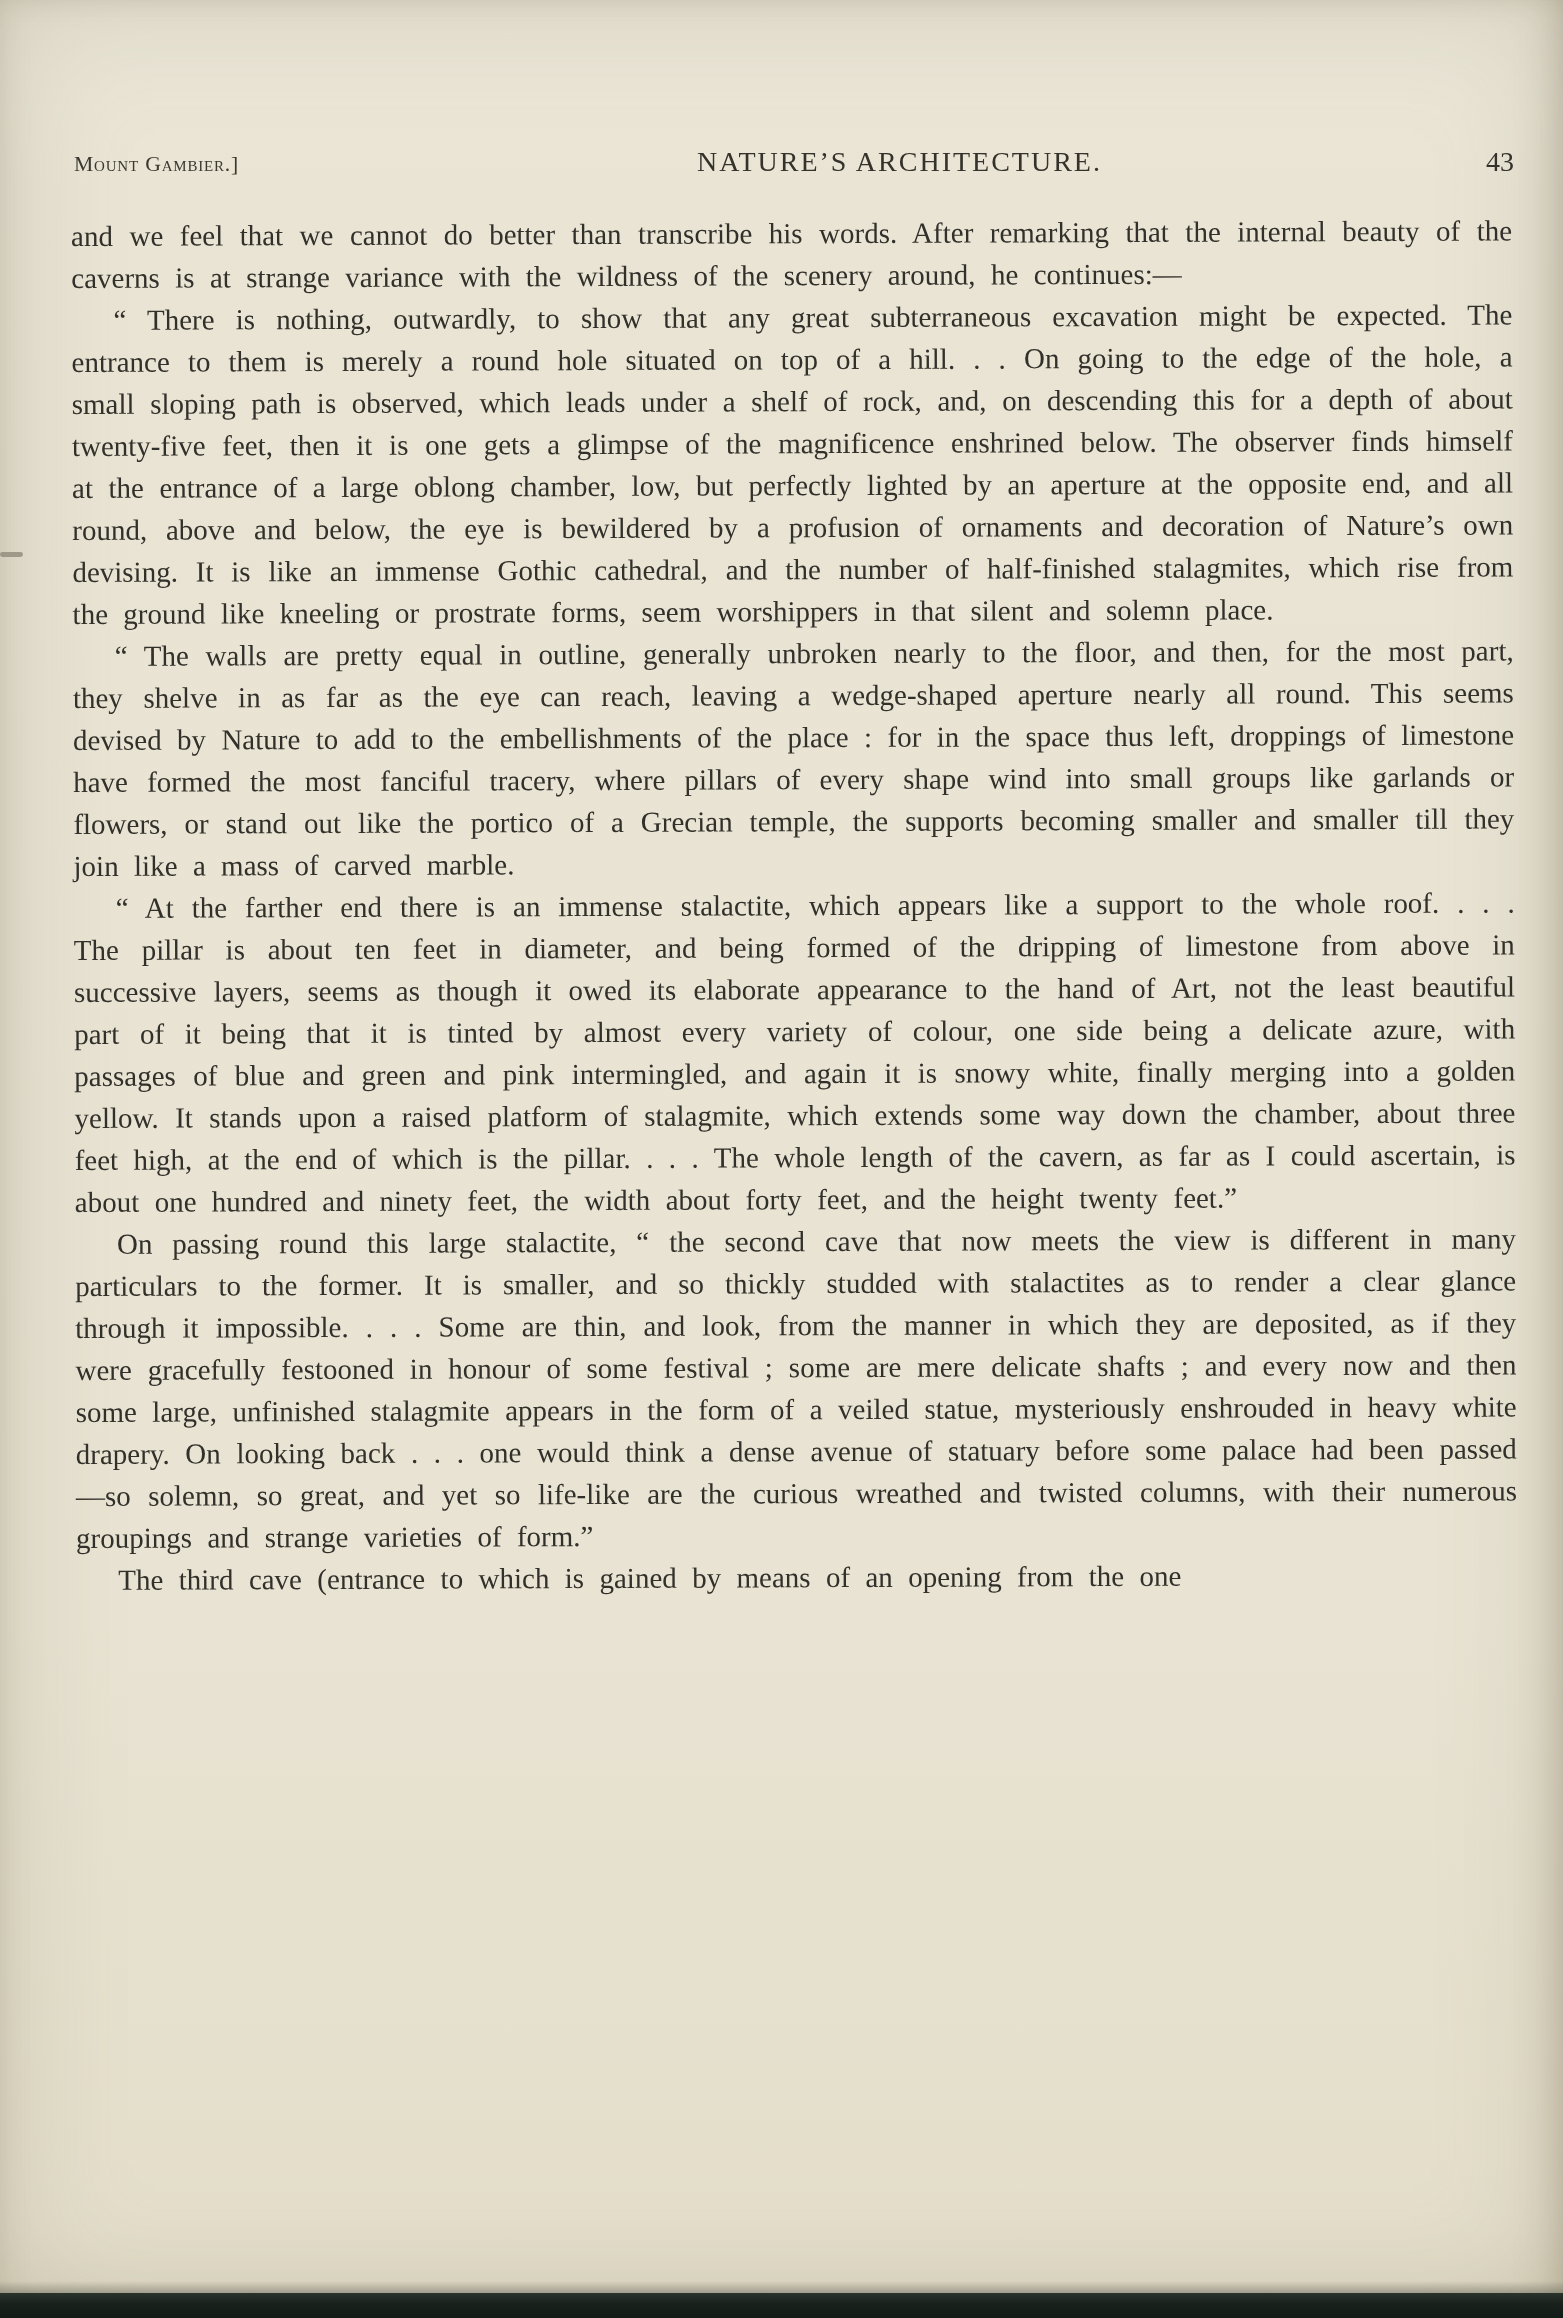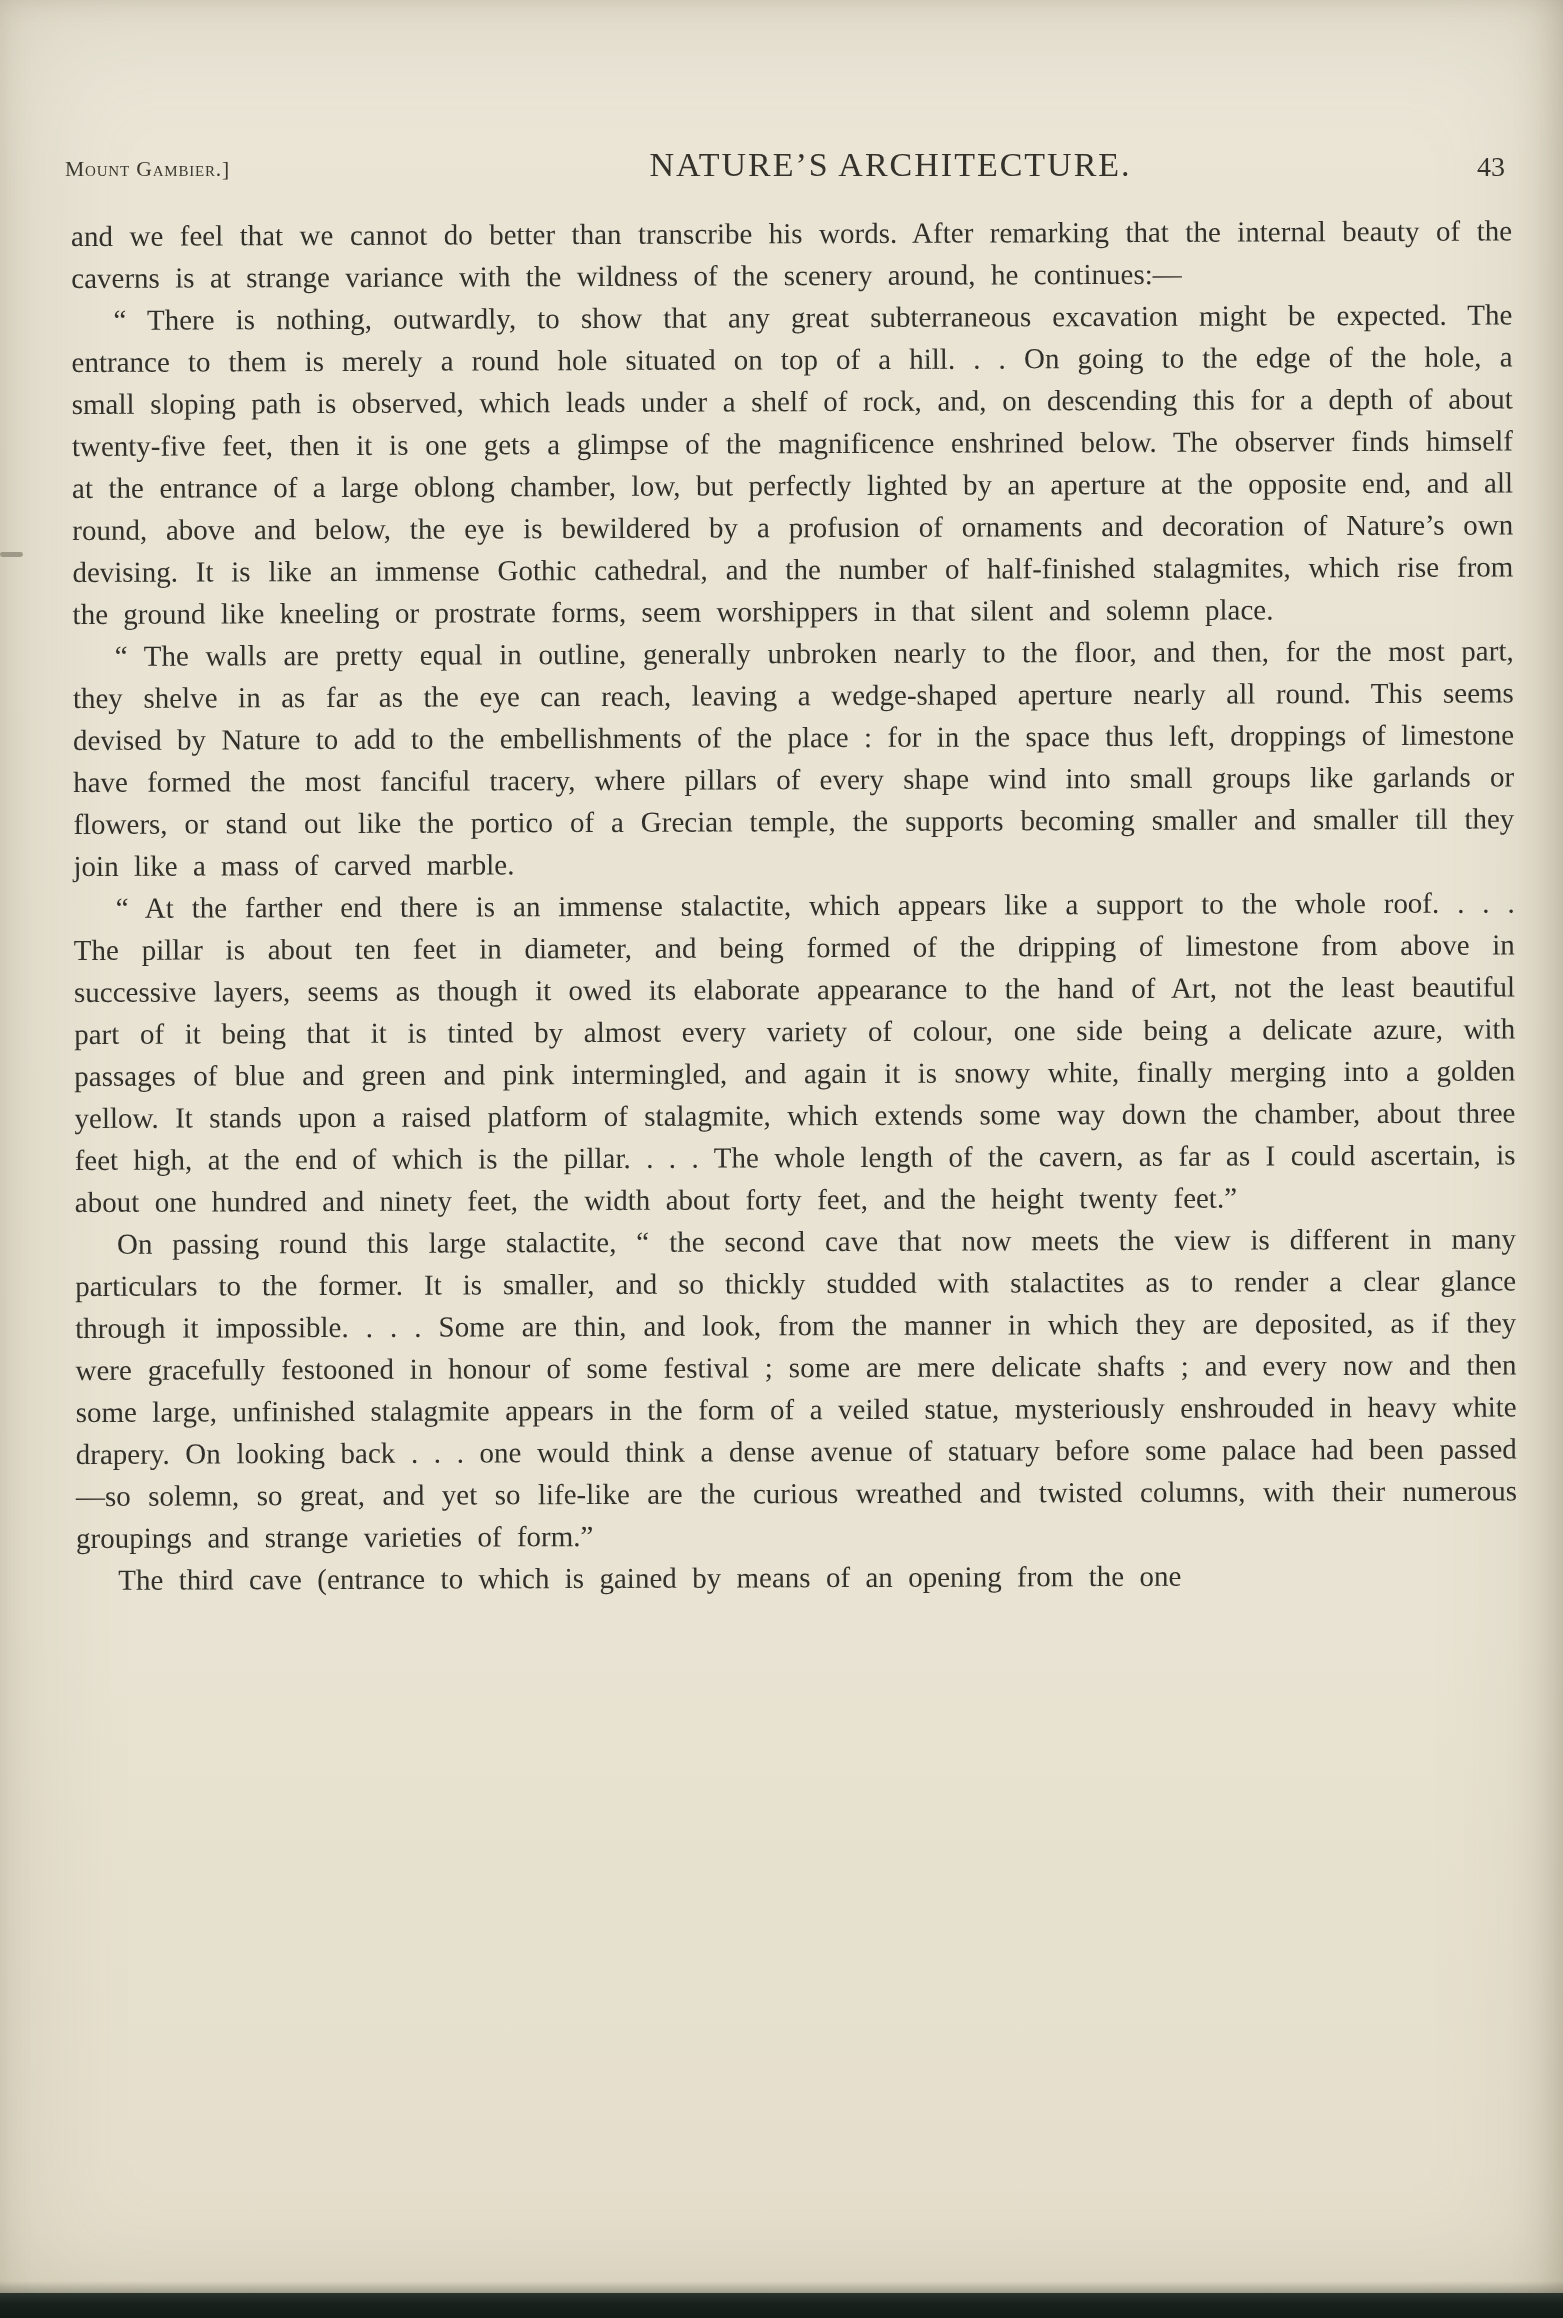--- a/index.html
+++ b/index.html
@@ -13,34 +13,34 @@
       linear-gradient(180deg, #ece7d8 0%, #e9e4d4 8%, #e8e3d2 70%, #e4decb 96%, #ded8c3 100%),
       #e8e3d2;
     box-shadow: inset 0 0 128px rgba(120,110,85,.22), inset -22.5px 0 44px -20px rgba(105,95,65,.38), inset 14.4px 0 36px -20px rgba(105,95,65,.22);
     overflow: hidden;
     font-family: "Liberation Serif", "DejaVu Serif", serif;
     color: #33312b;
   }
   .running-head {
     position: absolute;
     top: 146px;
-    left: 65px;
+    left: 74px;
     width: 1440px;
     display: flex;
     justify-content: space-between;
     align-items: baseline;
   }
   .head-left {
     font-variant: small-caps;
     font-size: 21.7px;
     letter-spacing: 0.8px;
     color: #3a382f;
   }
   .head-center {
-    font-size: 34px;
+    font-size: 28px;
     letter-spacing: 2px;
     color: #34322b;
     margin-left: 74px;
   }
   .head-right {
     font-size: 28px;
     color: #34322b;
   }
   .text-block {
     position: absolute;

